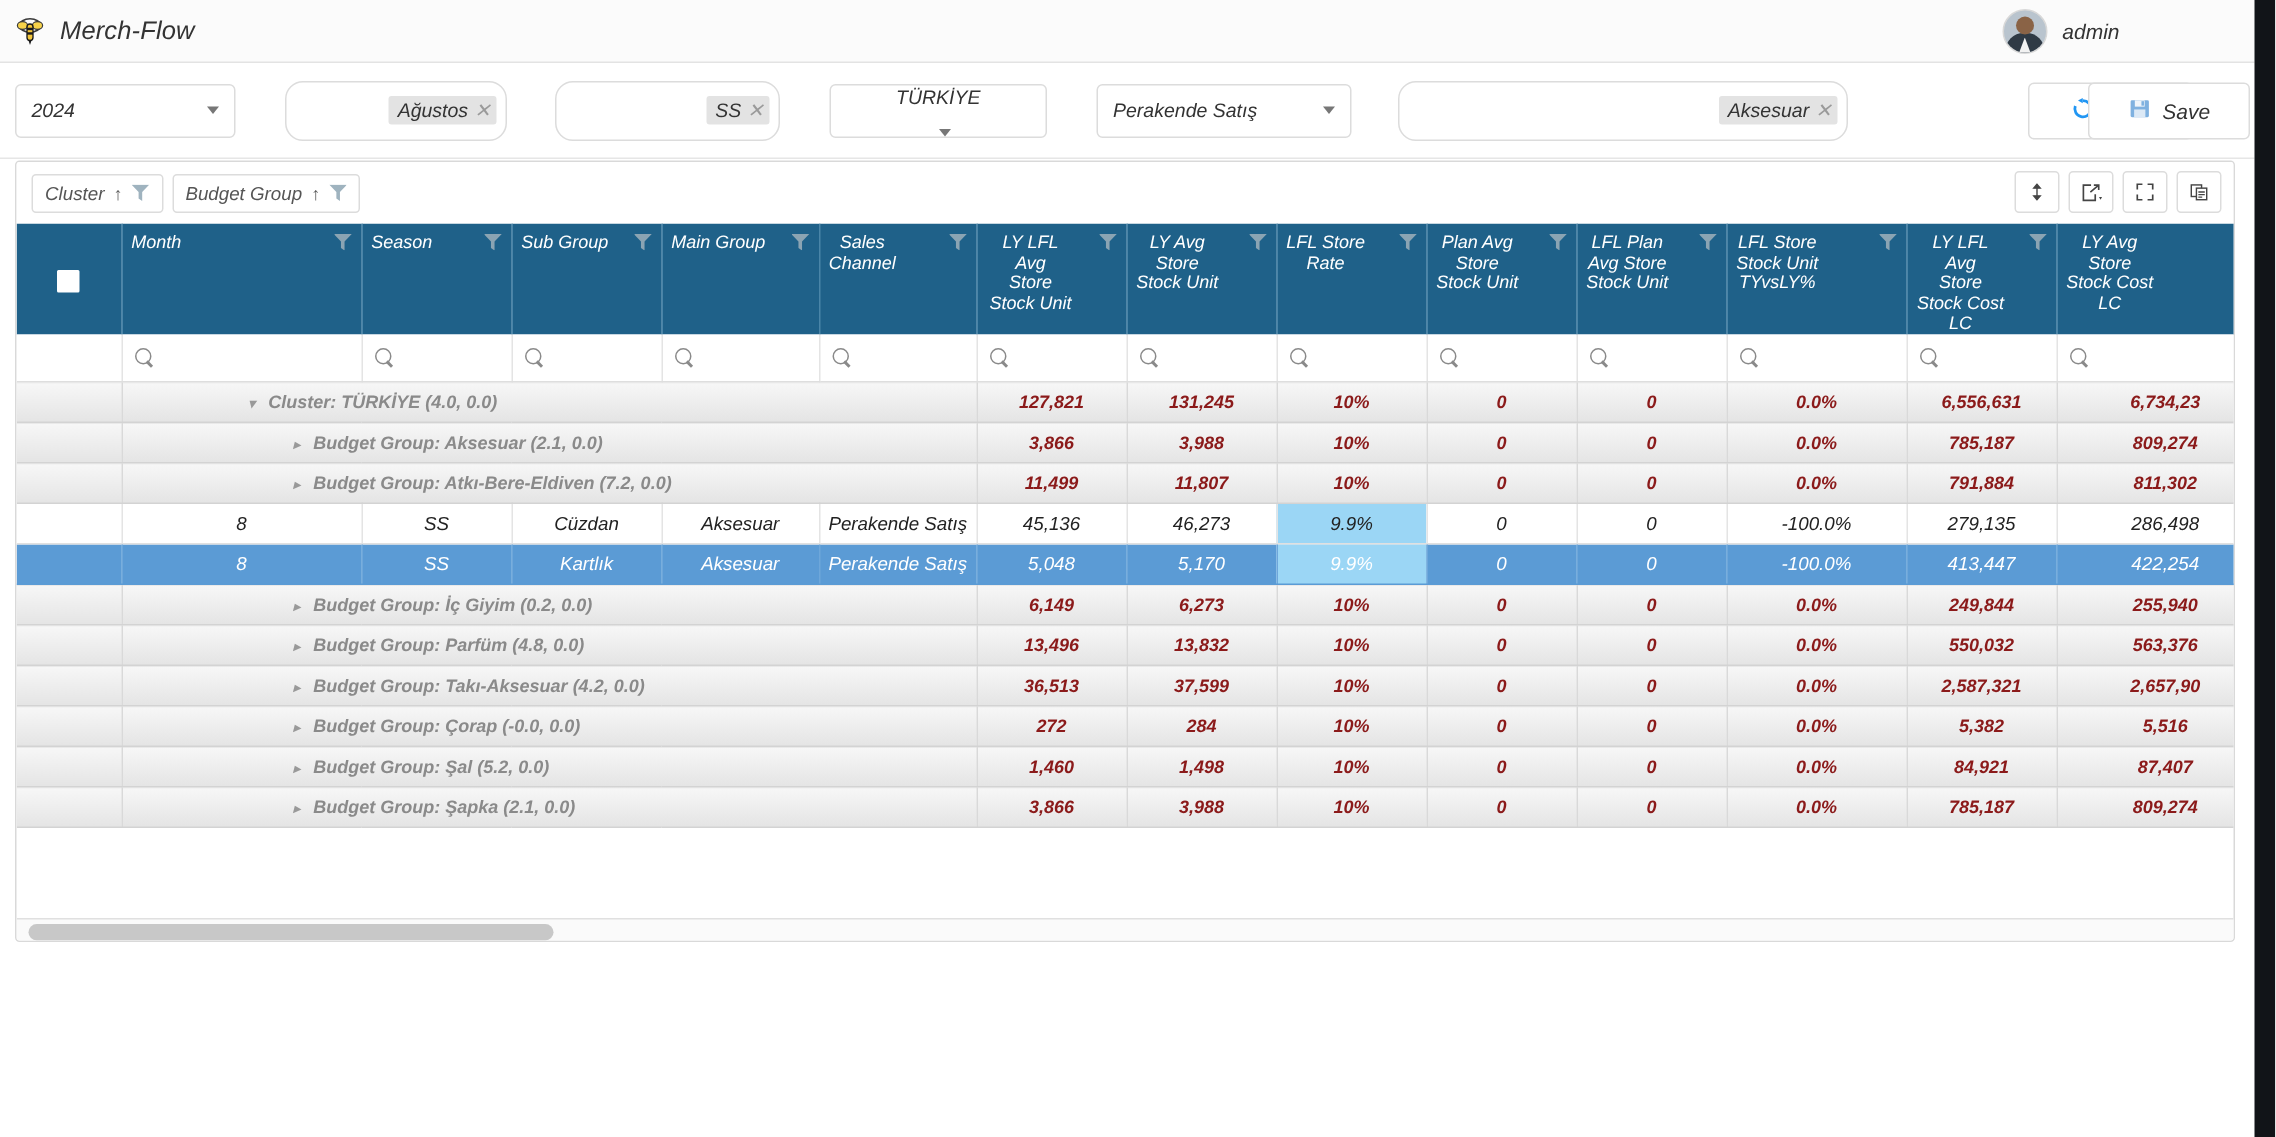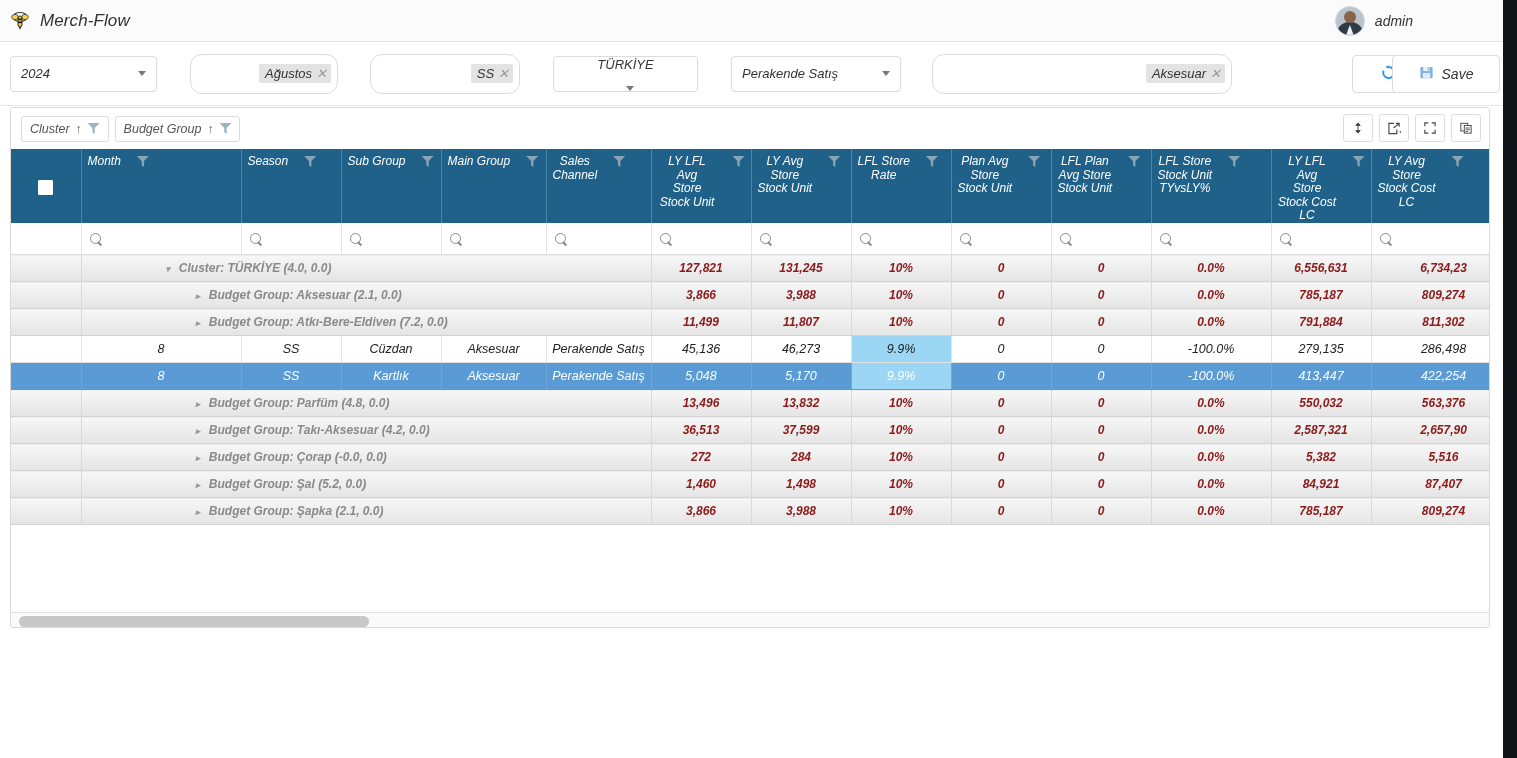--- a/index.html
+++ b/index.html
@@ -136,21 +136,21 @@
   #grid { width: 1480px; }
   table.ag { border-collapse: collapse; table-layout: fixed; width: 1505px; }
 
   thead th {
     background: #1f6189; color: #fff; font-size: 12px; font-weight: normal;
     border-right: 1px solid #4a85a8; vertical-align: top;
     padding: 6px 6px 0 6px; text-align: center;
     height: 64px;
   }
   thead th.hdr-check { background:#1f6189; vertical-align: middle; }
-  .hdr-inner { display: flex; justify-content: flex-start; align-items: flex-start; gap: 16px; }
+  .hdr-inner { display: flex; justify-content: space-between; align-items: flex-start; gap: 16px; }
   .hdr-text { line-height: 13.5px; }
   .hdr-funnel { flex: 0 0 auto; margin-top: 1px; }
   .checkbox-hd {
     width: 15px; height: 15px; background: #fff; border: 1px solid #fff;
     display: inline-block; border-radius: 1px;
   }
 
   tr.filterrow td {
     height: 32px; background: #fff; border-right: 1px solid #e4e4e4;
     border-bottom: 1px solid #dedede; text-align: left; padding-left: 8px;
@@ -522,20 +522,32 @@
                 <td>5,170</td>
                 <td class="cell-highlight">9.9%</td>
                 <td>0</td>
                 <td>0</td>
                 <td>-100.0%</td>
                 <td>413,447</td>
                 <td>422,254</td>
               </tr>
               <tr class="grouprow">
                 <td></td>
+                <td colspan="5" class="grouplabel indent2"><span class="twisty">▸</span>  Budget Group: İç Giyim (0.2, 0.0)</td>
+                <td class="num">6,149</td>
+                <td class="num">6,273</td>
+                <td class="num">10%</td>
+                <td class="num">0</td>
+                <td class="num">0</td>
+                <td class="num">0.0%</td>
+                <td class="num">249,844</td>
+                <td class="num">255,940</td>
+              </tr>
+              <tr class="grouprow">
+                <td></td>
                 <td colspan="5" class="grouplabel indent2"><span class="twisty">▸</span>  Budget Group: Parfüm (4.8, 0.0)</td>
                 <td class="num">13,496</td>
                 <td class="num">13,832</td>
                 <td class="num">10%</td>
                 <td class="num">0</td>
                 <td class="num">0</td>
                 <td class="num">0.0%</td>
                 <td class="num">550,032</td>
                 <td class="num">563,376</td>
               </tr>

